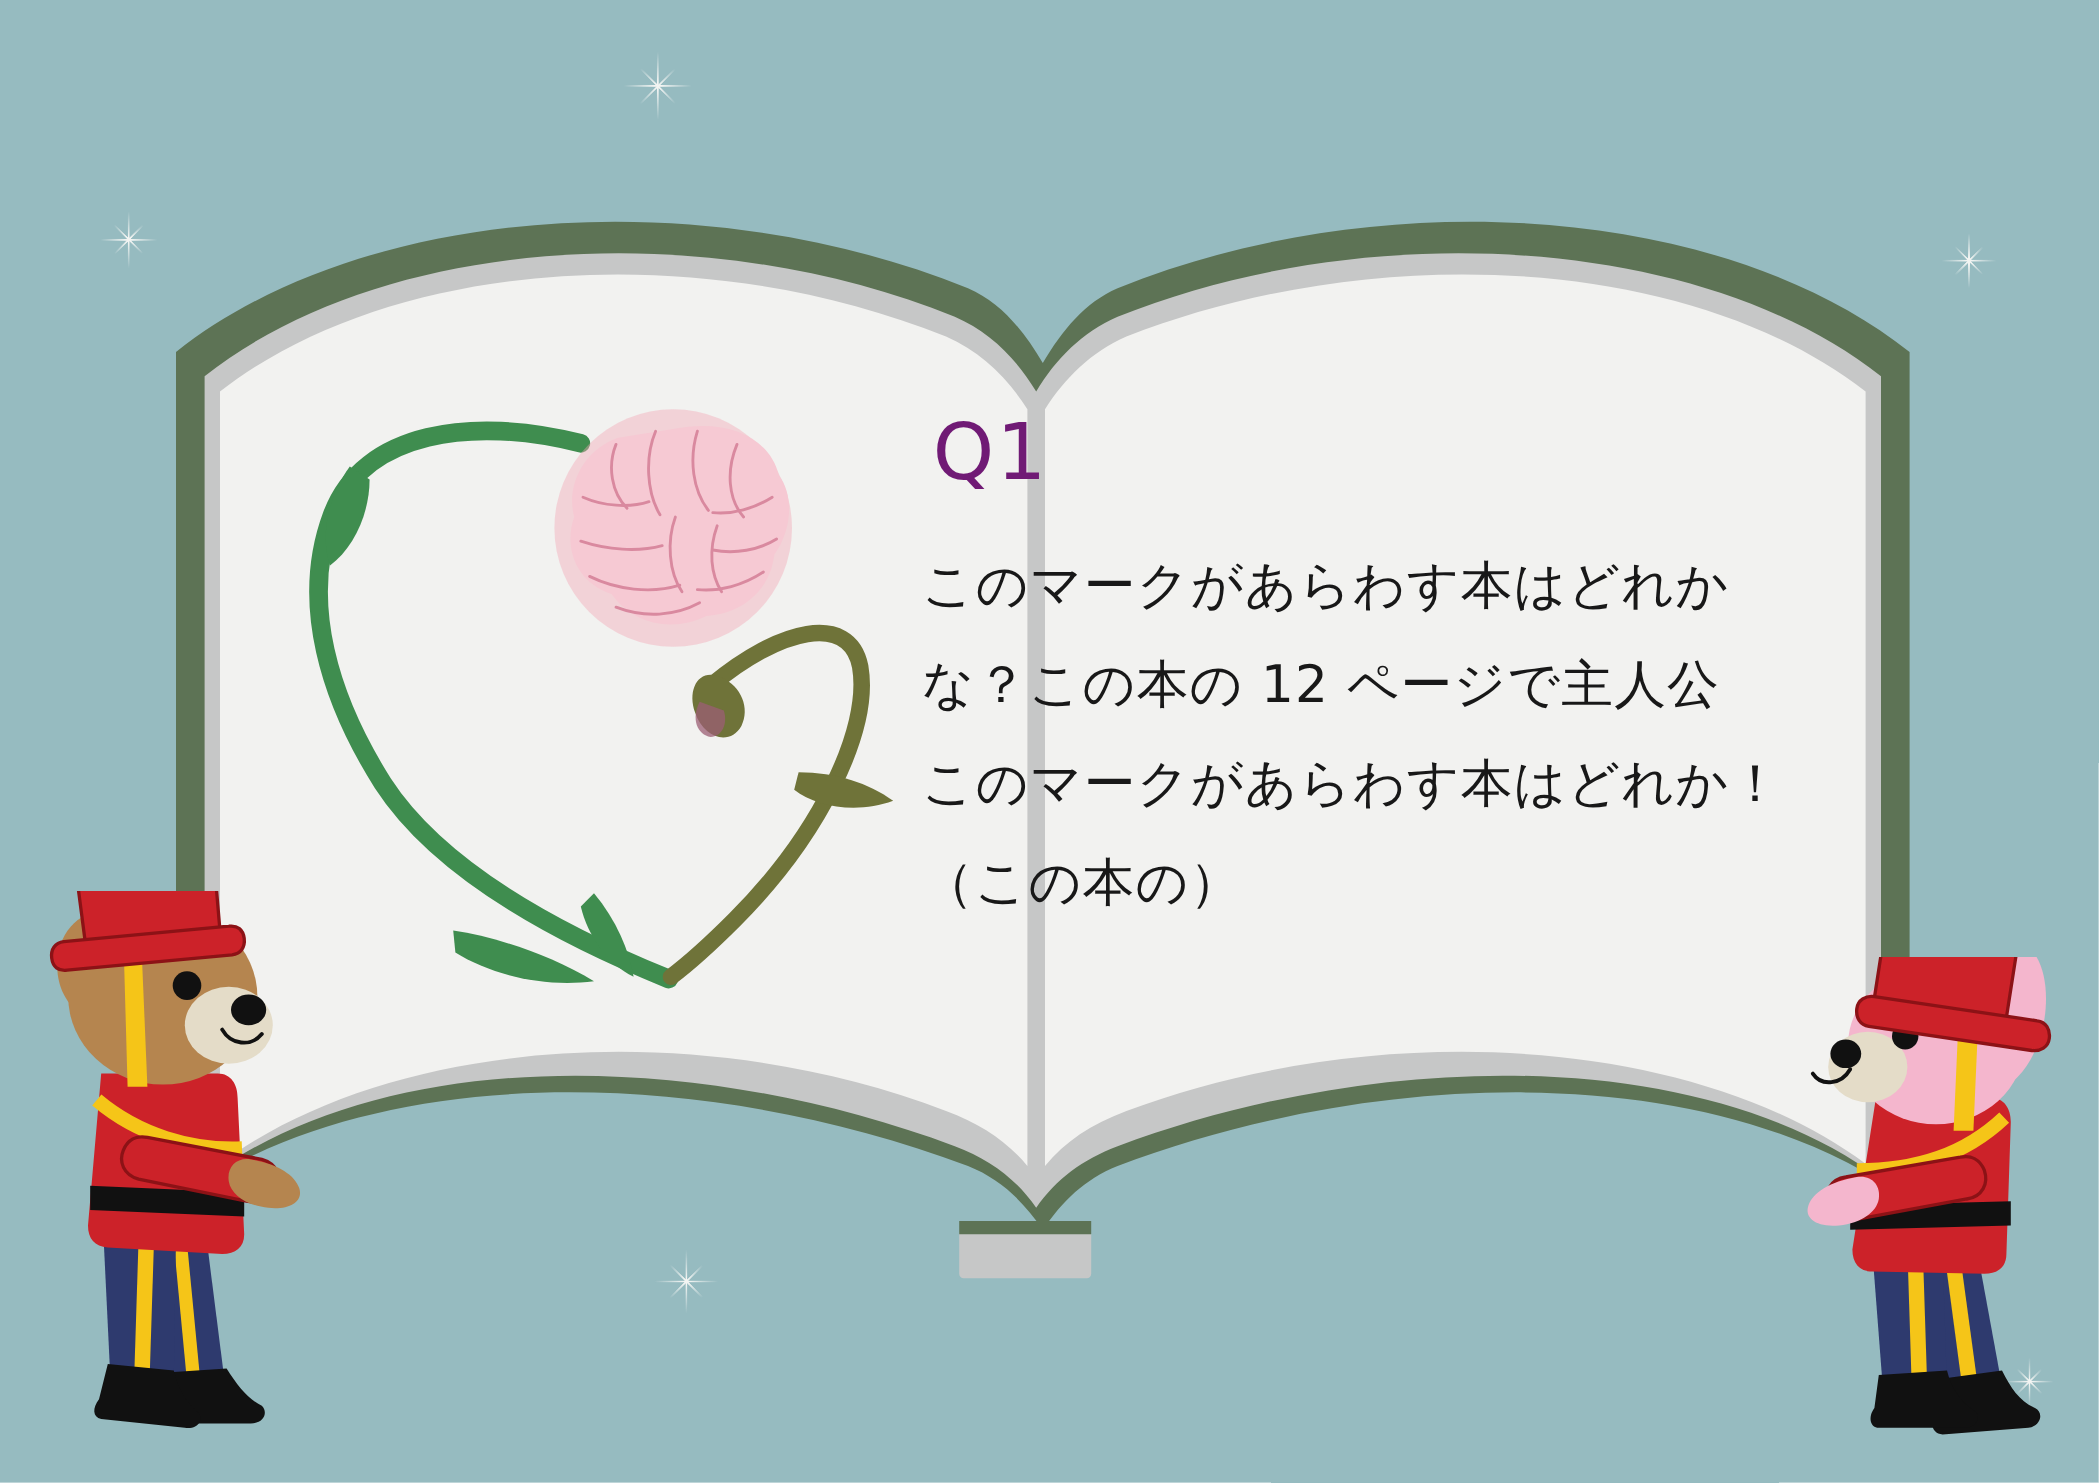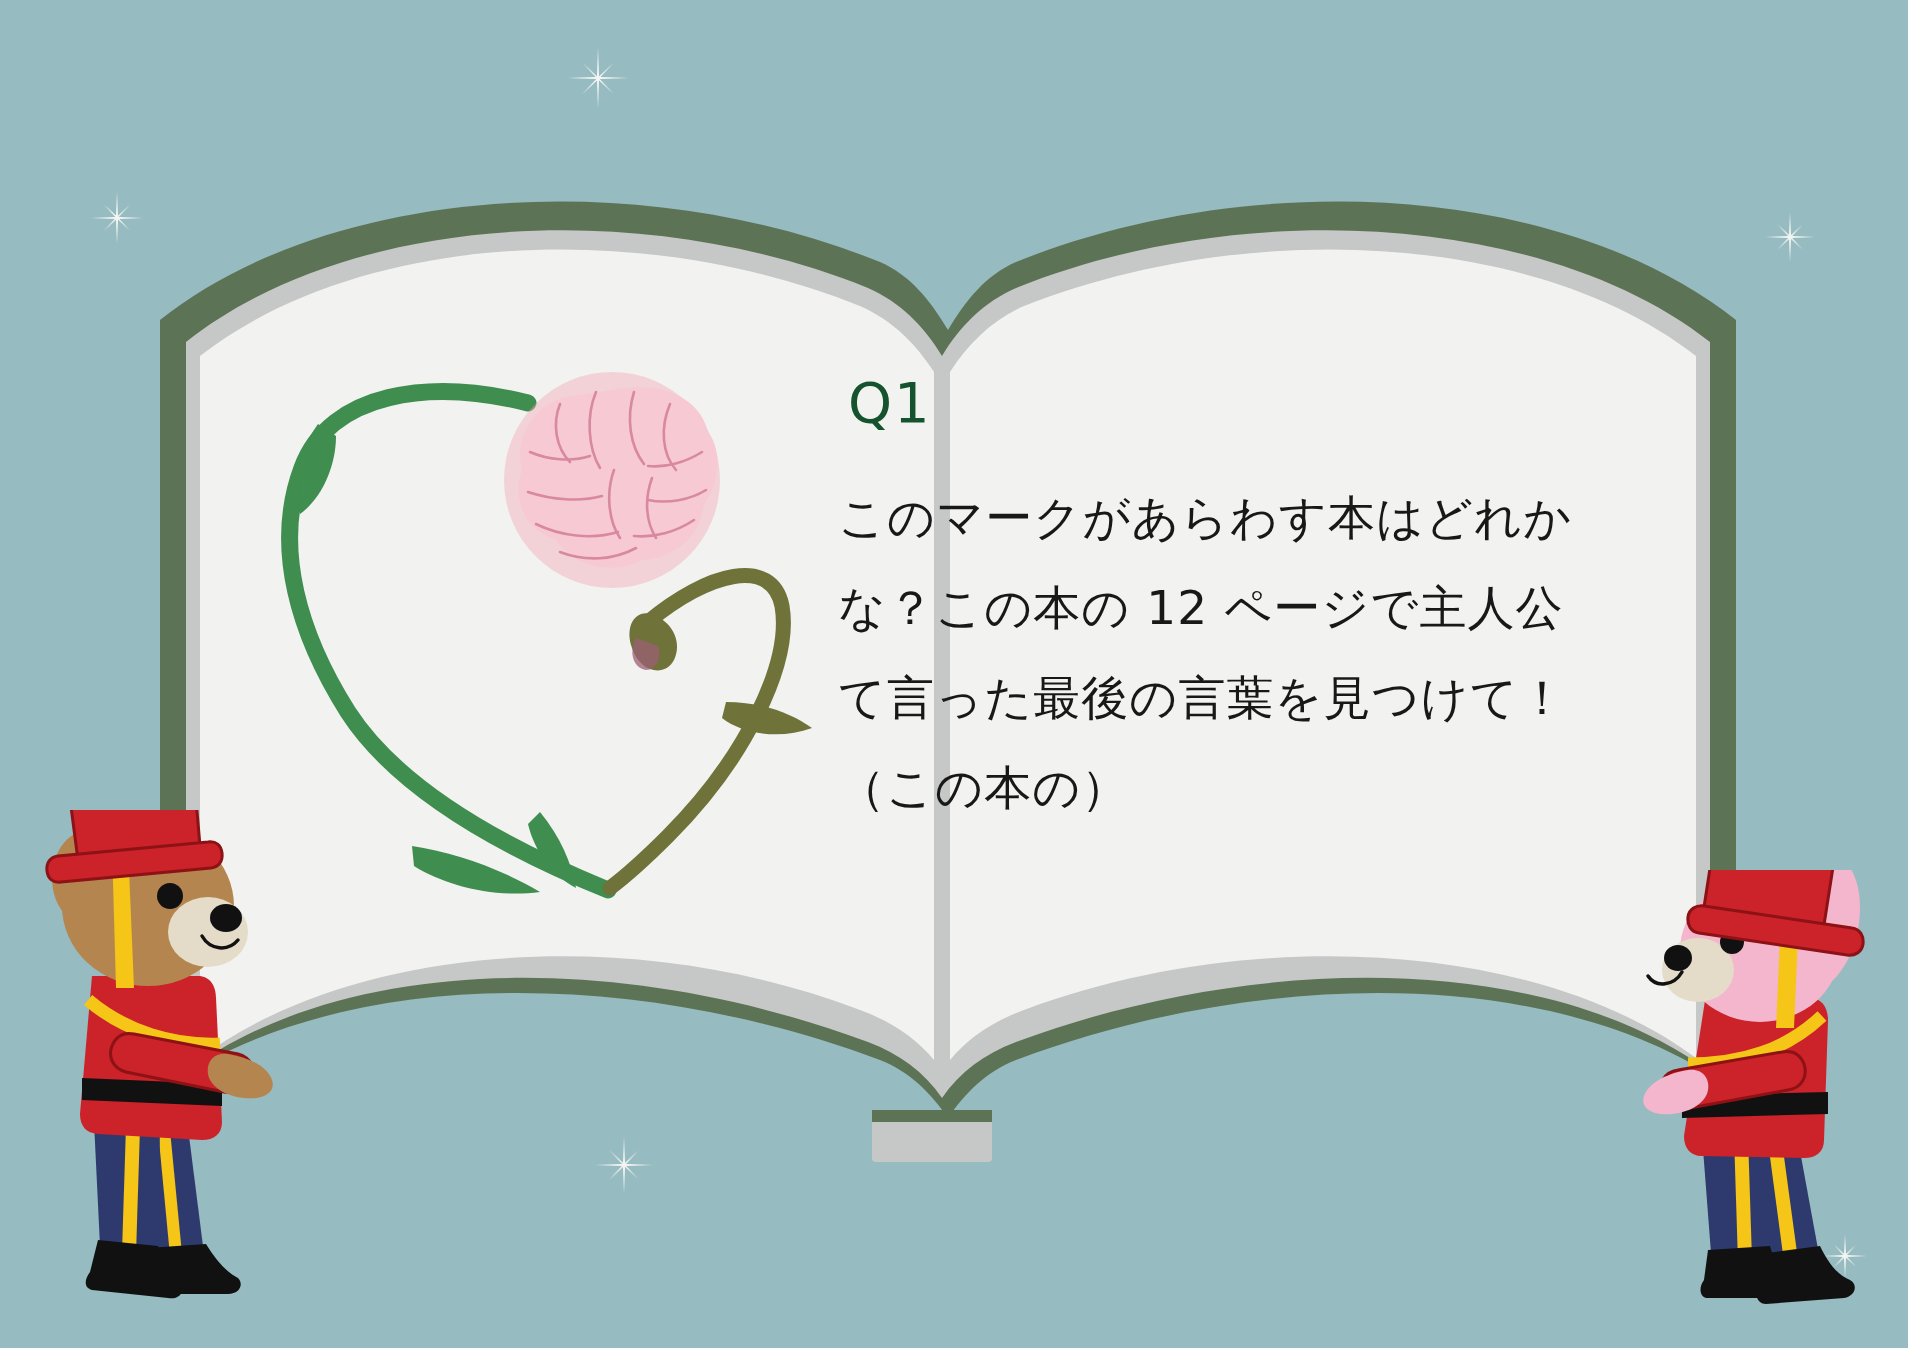--- a/index.html
+++ b/index.html
@@ -33,23 +33,23 @@
   
   #book{position:absolute;left:0;top:0;width:1908px;height:1348px;}
 
   
   #qblock{
     position:absolute;
     left:838px;top:375px;
     width:920px;
   }
   #qtitle{
-    font-size:56px;
+    font-size:71px;
     line-height:1;
-    color:#14532d;
+    color:#701a75;
     letter-spacing:2px;
     font-weight:400;
     margin:0 0 42px 10px;
   }
   .qline{
     font-size:47px;
     line-height:90px;
     color:#181818;
     letter-spacing:1px;
     white-space:pre;
@@ -238,17 +238,17 @@
     <path fill="#f5c518" d="M172,22 l18,0 l-6,136 l-18,0 Z"></path>
 
     <path fill="#cc2229" stroke="#8c1216" stroke-width="3" d="M114,-66 l104,16 c8,1 11,7 10,15 l-14,90 l-120,-18 l14,-90 c1,-8 -1,-14 6,-13 Z"></path>
     <path fill="#cc2229" stroke="#8c1216" stroke-width="3" d="M94,36 l148,22 c8,1 12,8 11,16 c-1,8 -8,12 -16,11 l-148,-22 c-8,-1 -12,-8 -11,-16 c1,-8 8,-12 16,-11 Z"></path>
   </svg>
 
   <div id="qblock">
     <div id="qtitle">Q1</div>
     <div class="qline">このマークがあらわす本はどれか</div>
     <div class="qline">な？この本の 12 ページで主人公</div>
-    <div class="qline">て言った最後の言葉を見つけて！</div>
+    <div class="qline">このマークがあらわす本はどれか！</div>
     <div class="qline">（この本の）</div>
   </div>
 
 </div>
 
 </body></html>

